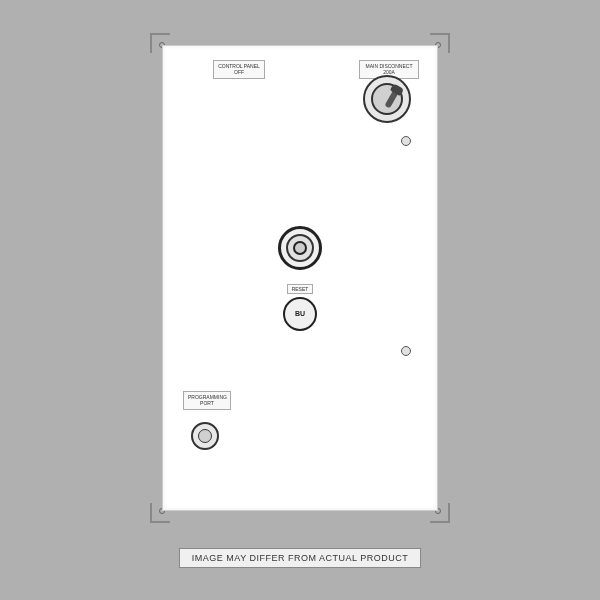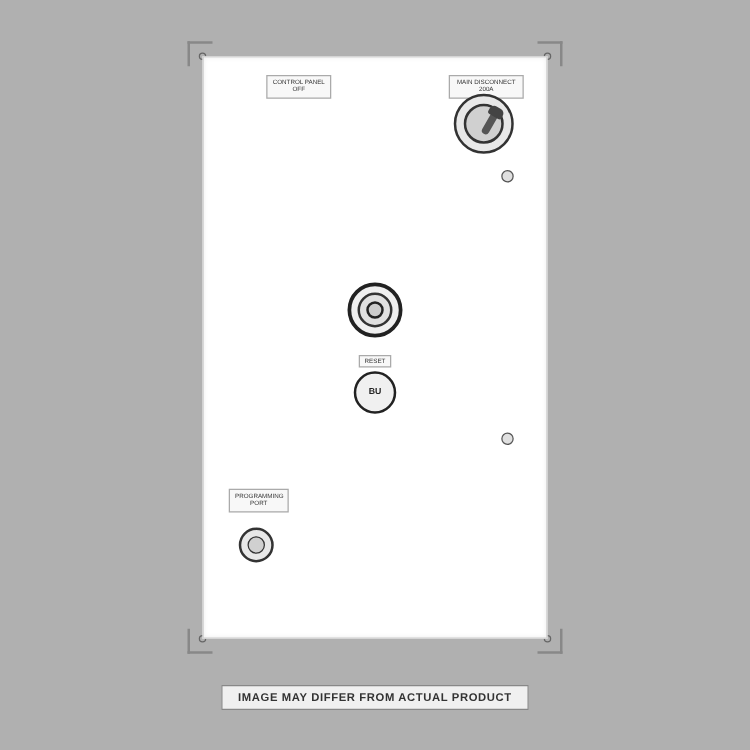--- a/index.html
+++ b/index.html
@@ -291,21 +291,21 @@
     }
 
     
     .disclaimer-box {
       border: 1px solid #888;
       padding: 4px 12px;
       background: #f0f0f0;
       font-size: 9px;
       color: #333;
       letter-spacing: 0.5px;
-      font-weight: bold;
+      font-weight: normal;
       text-align: center;
       margin-top: 17px;
     }
   </style>
 </head>
 <body>
 
 <div class="outer-container">
 
   <div class="panel-wrapper">

